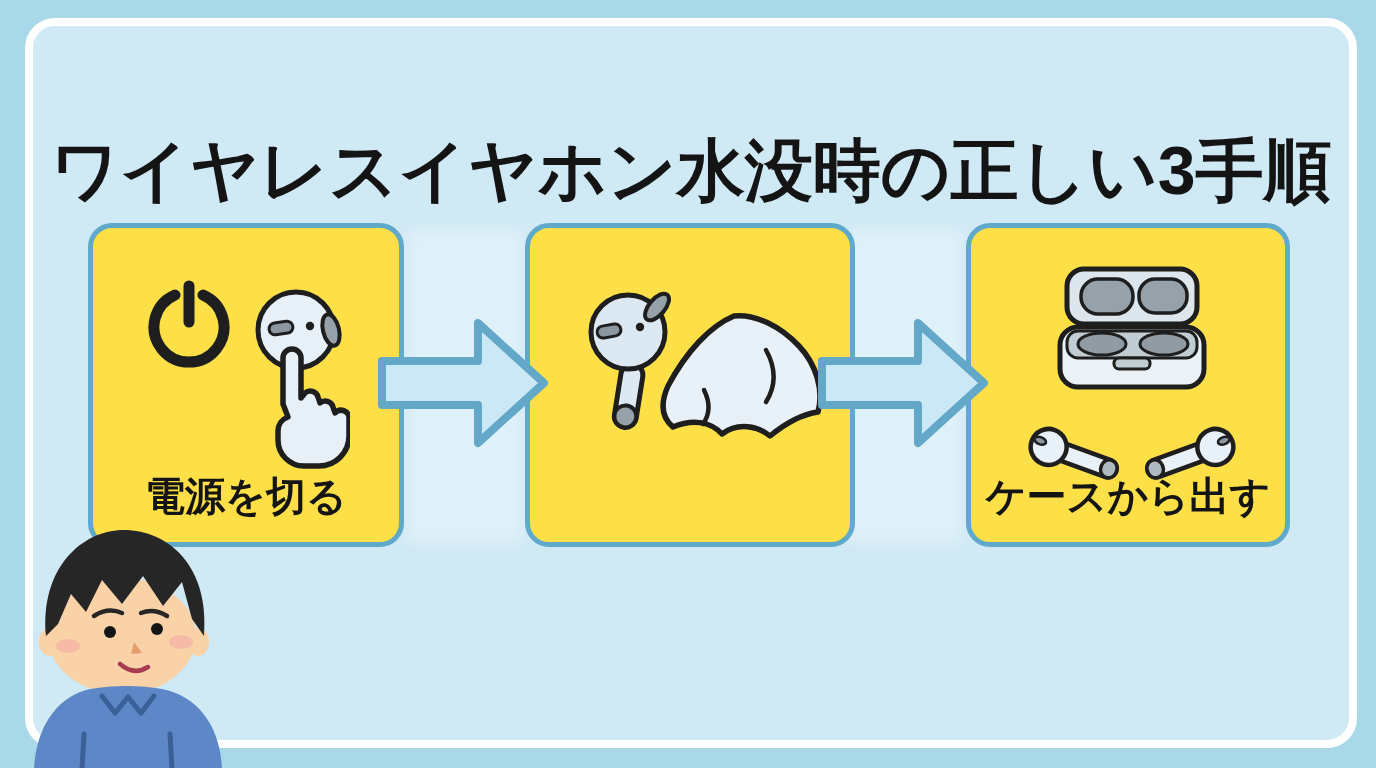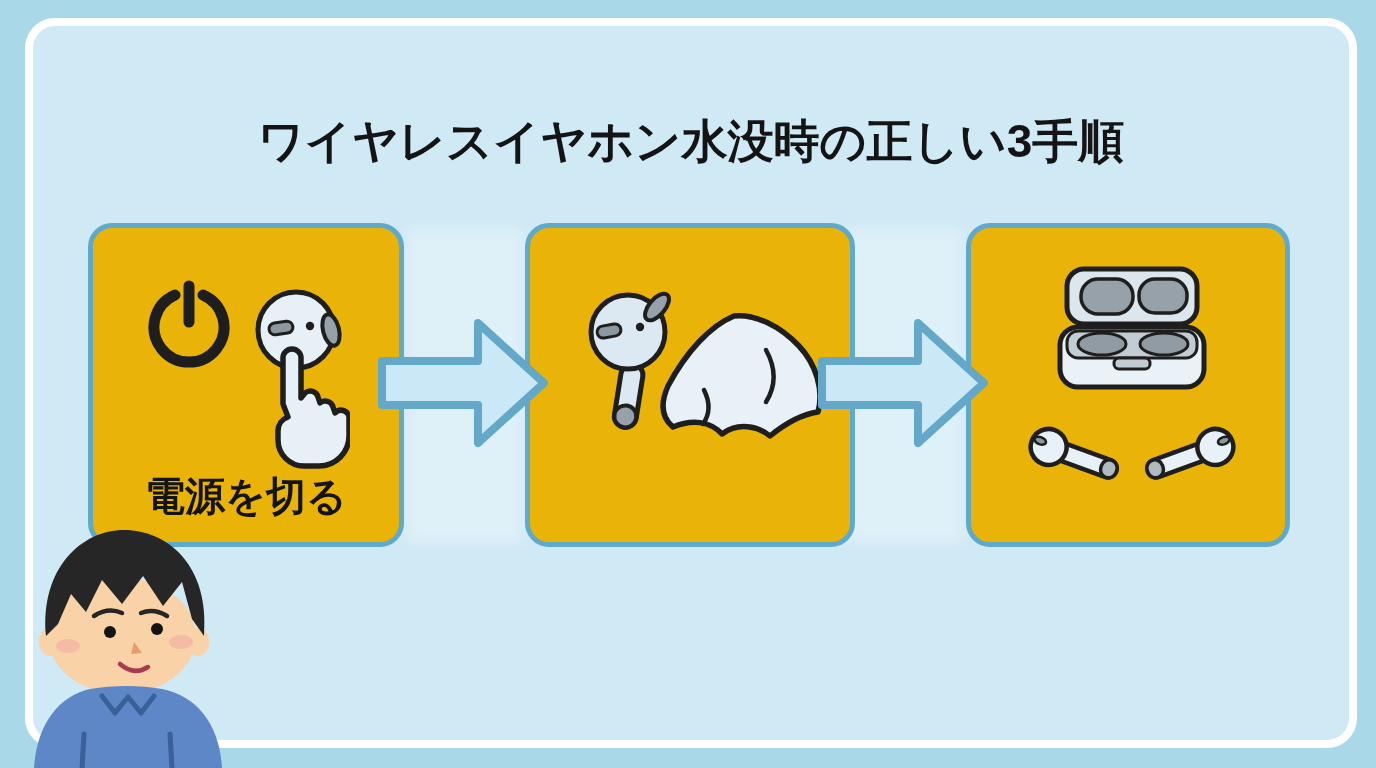--- a/index.html
+++ b/index.html
@@ -13,26 +13,26 @@
     box-sizing:border-box;border:8px solid #ffffff;border-radius:30px;
     background:#cfe9f5;z-index:0;
   }
   .glow-strip{
     position:absolute;top:228px;width:118px;height:316px;
     background:rgba(255,255,255,0.32);filter:blur(7px);z-index:1;
   }
   .glow-1{left:406px;} .glow-2{left:846px;}
   .title{
     position:absolute;left:25px;top:80px;width:1332px;
-    text-align:center;font-size:46px;font-weight:900;color:#141414;
+    text-align:center;font-size:68px;font-weight:900;color:#141414;
     letter-spacing:0px;z-index:2;white-space:nowrap;
   }
   .card{
     position:absolute;top:223px;height:324px;box-sizing:border-box;
-    background:#eab308;border:5px solid #5fa9cb;border-radius:24px;z-index:2;
+    background:#fde047;border:5px solid #5fa9cb;border-radius:24px;z-index:2;
   }
   .card-1{left:88px;width:316px;}
   .card-2{left:525px;width:330px;}
   .card-3{left:966px;width:324px;}
   .card-label{
     position:absolute;left:0;right:0;bottom:18px;text-align:center;
     font-size:40px;font-weight:900;color:#141414;white-space:nowrap;
   }
   .icon{position:absolute;}
   .power-icon{left:55px;top:52px;}
@@ -107,20 +107,21 @@
       <circle cx="20" cy="15" r="18" fill="#e9f1f8" stroke="#1e1e1e" stroke-width="4.5"></circle>
       <ellipse cx="10" cy="12" rx="6" ry="3.6" fill="#8d979f" stroke="#1e1e1e" stroke-width="2.5"></ellipse>
     </g>
     <g transform="translate(206,16) scale(-1 1) rotate(20)">
       <rect x="28" y="6" width="64" height="18" rx="9" fill="#e9f1f8" stroke="#1e1e1e" stroke-width="4.5"></rect>
       <rect x="76" y="6" width="16" height="18" rx="8" fill="#aeb9c0" stroke="#1e1e1e" stroke-width="3.5"></rect>
       <circle cx="20" cy="15" r="18" fill="#e9f1f8" stroke="#1e1e1e" stroke-width="4.5"></circle>
       <ellipse cx="10" cy="12" rx="6" ry="3.6" fill="#8d979f" stroke="#1e1e1e" stroke-width="2.5"></ellipse>
     </g>
   </svg>
+  <div class="card-label">ケースから出す</div>
 </div>
 
 <svg class="arrow arrow-1" viewBox="0 0 172 134">
   <path d="M5 45 L101 45 L101 7 L167 67 L101 127 L101 89 L5 89 Z" fill="#cbe8f7" stroke="#63a8c9" stroke-width="8" stroke-linejoin="round"></path>
 </svg>
 <svg class="arrow arrow-2" viewBox="0 0 172 134">
   <path d="M5 45 L101 45 L101 7 L167 67 L101 127 L101 89 L5 89 Z" fill="#cbe8f7" stroke="#63a8c9" stroke-width="8" stroke-linejoin="round"></path>
 </svg>
 
 <svg class="person" viewBox="0 0 240 245">

